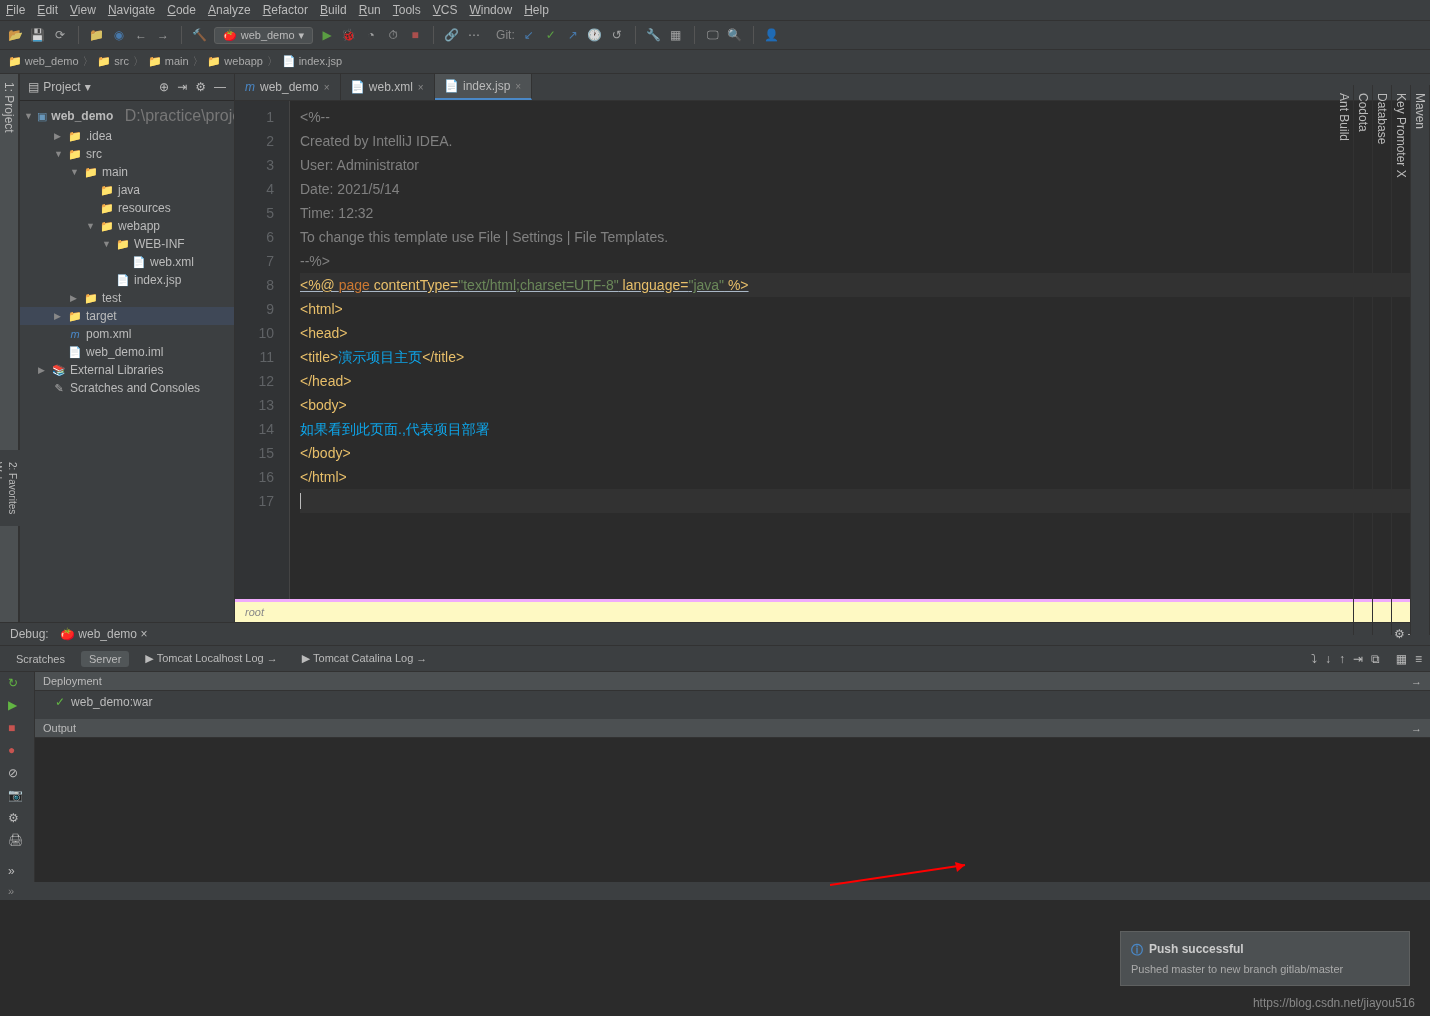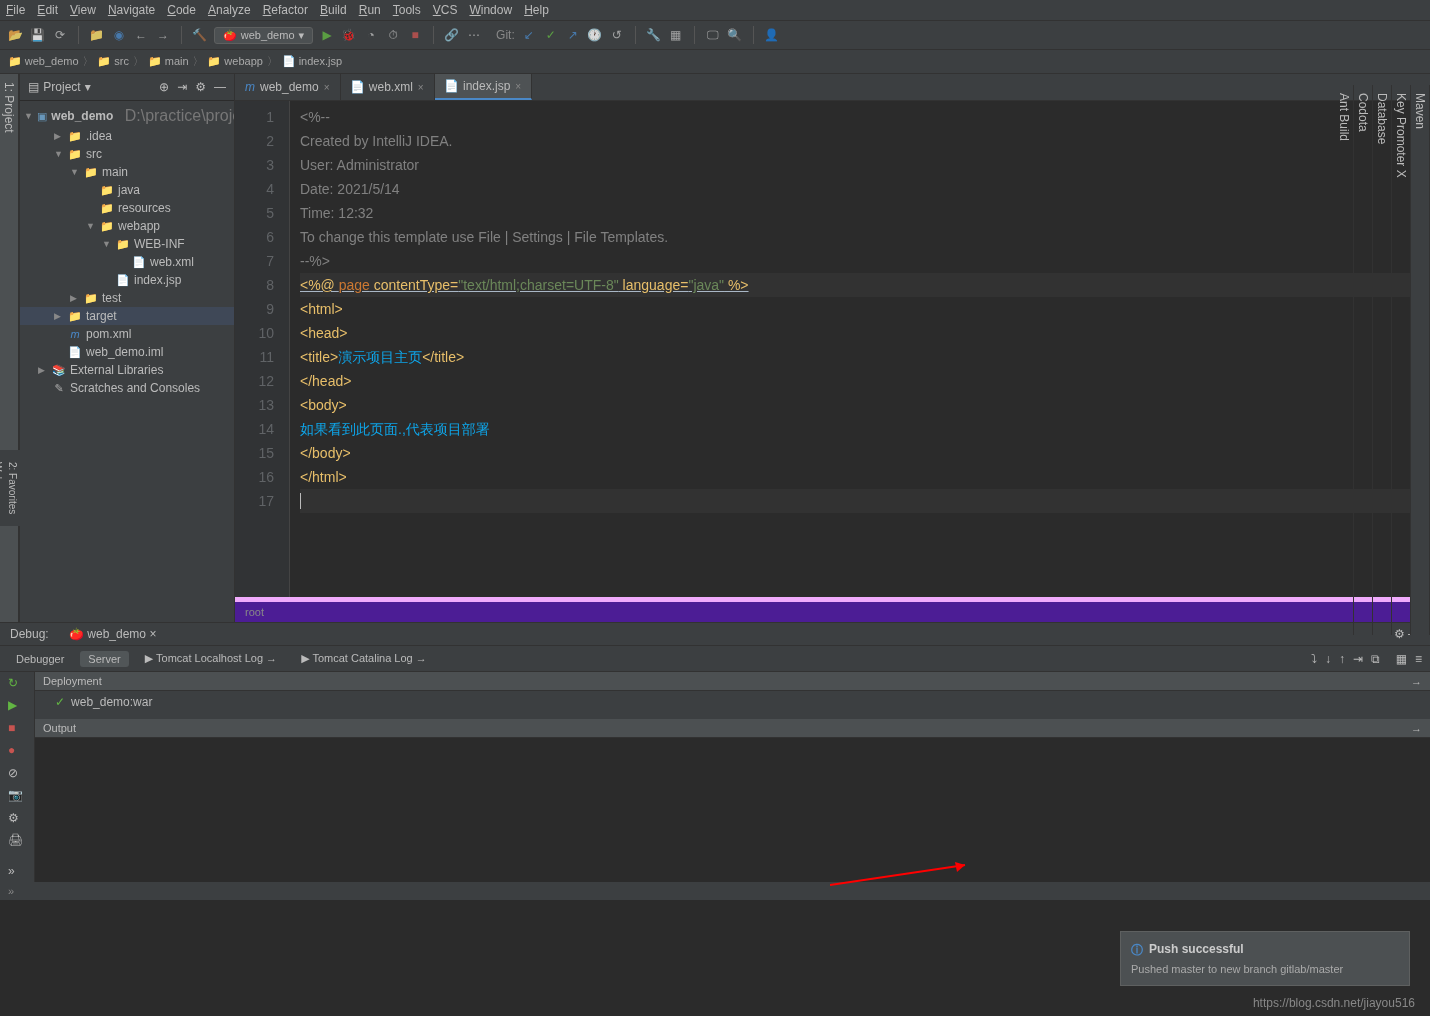--- a/index.html
+++ b/index.html
@@ -33,21 +33,21 @@
 .editor { display: flex; flex: 1; font-family: "JetBrains Mono", Consolas, monospace; font-size: 14px; line-height: 24px; }
 .gutter { width: 55px; background: #313335; color: #606366; text-align: right; padding-right: 15px; padding-top: 4px; border-right: 1px solid #444; }
 .code { flex: 1; padding: 4px 10px; color: #a9b7c6; }
 .code .cm { color: #808080; }
 .code .tag { color: #e8bf6a; }
 .code .kw { color: #cc7832; }
 .code .str { color: #6a8759; }
 .code .txt { color: #0ea5e9; }
 .code-line.hl { background: #323232; text-decoration: underline; }
 .code-cursor { border-left: 1px solid #bbb; animation: blink 1s infinite; }
-.bottom-breadcrumb { background: #4c1d95; padding: 4px 10px; font-size: 11px; color: #888; border-top: 5px solid #f0abfc; }
+.bottom-breadcrumb { background: #fef9c3; padding: 4px 10px; font-size: 11px; color: #888; border-top: 3px solid #f0abfc; font-style: italic; }
 .debug-panel { background: #3c3f41; border-top: 1px solid #323232; }
 .debug-header { padding: 4px 10px; display: flex; align-items: center; gap: 8px; border-bottom: 1px solid #323232; justify-content: space-between; }
 .debug-tabs { display: flex; padding: 4px 8px; gap: 8px; border-bottom: 1px solid #323232; align-items: center; }
 .debug-tab { padding: 2px 8px; font-size: 11px; cursor: pointer; display: flex; gap: 4px; align-items: center; }
 .debug-tab.active { background: #515658; border-radius: 3px; }
 .debug-body { display: flex; height: 210px; }
 .debug-side { width: 35px; background: #3c3f41; border-right: 1px solid #323232; display: flex; flex-direction: column; align-items: center; padding: 4px 0; gap: 8px; }
 .debug-side .ico { width: 18px; height: 18px; cursor: pointer; }
 .debug-content { flex: 1; display: flex; flex-direction: column; }
 .section-hdr { background: #4c5052; padding: 3px 8px; font-size: 11px; border-bottom: 1px solid #323232; display: flex; justify-content: space-between; }
@@ -290,29 +290,29 @@
     <div class="tab">Key Promoter X</div>
     <div class="tab">Database</div>
     <div class="tab">Codota</div>
     <div class="tab">Ant Build</div>
   </div>
 
 <div class="debug-panel">
   <div class="debug-header">
     <span>
       <span>Debug:</span>
-      <span style="margin-left:17px">🍅 <span>web_demo</span> ×</span>
+      <span style="margin-left:8px">🍅 <span>web_demo</span> ×</span>
     </span>
     <span>
       <span class="ico">⚙</span>
       <span class="ico">—</span>
     </span>
   </div>
   <div class="debug-tabs" id="debug-tabs">
-      <span class="debug-tab">Debugger</span>
+      <span class="debug-tab">Scratches</span>
       <span class="debug-tab active">Server</span>
       <span class="debug-tab">▶ Tomcat Localhost Log →</span>
       <span class="debug-tab">▶ Tomcat Catalina Log →</span>
     <span style="flex:1"></span>
     <span class="ico">⤵</span>
     <span class="ico">↓</span>
     <span class="ico">↑</span>
     <span class="ico">⇥</span>
     <span class="ico">⧉</span>
     <span class="sep"></span>

